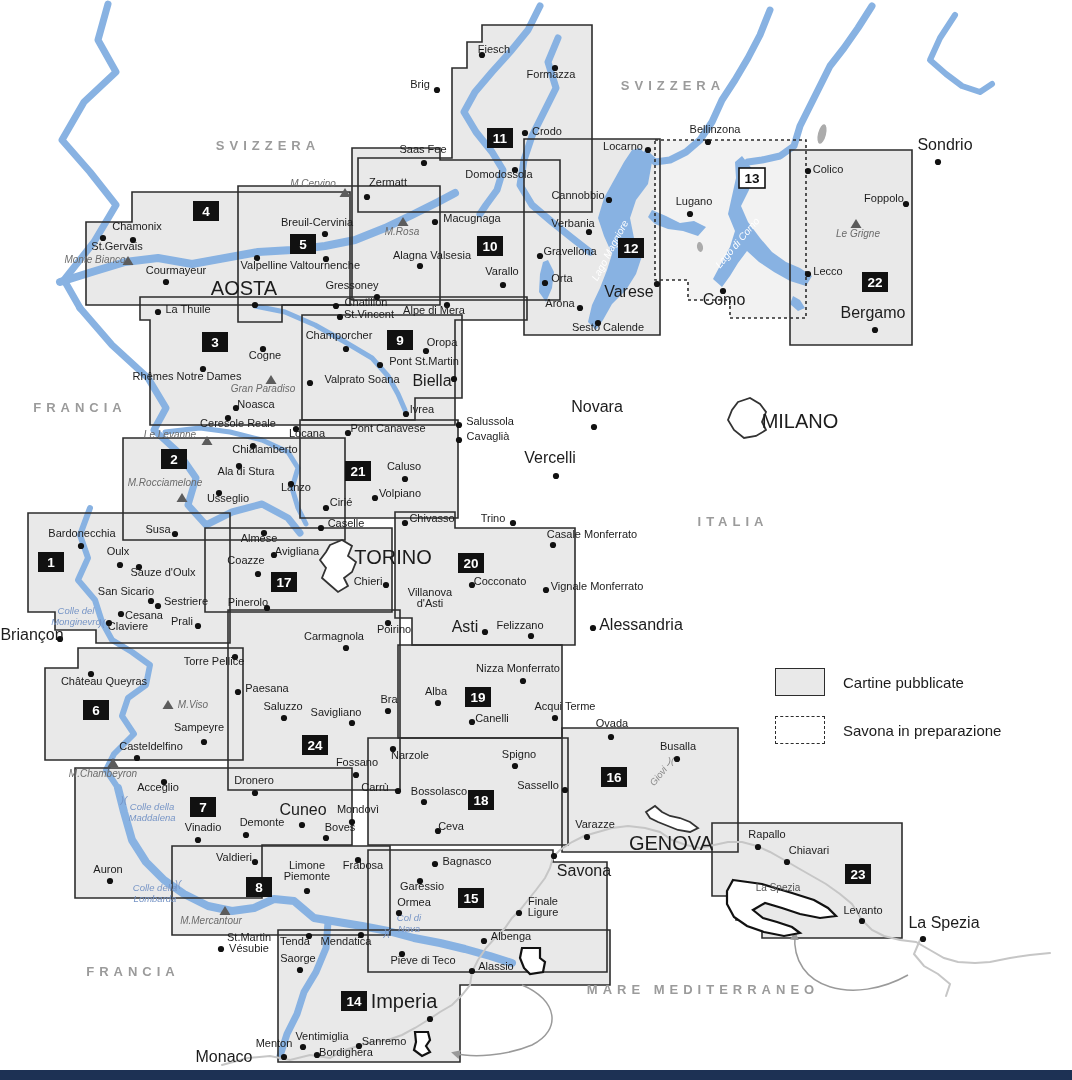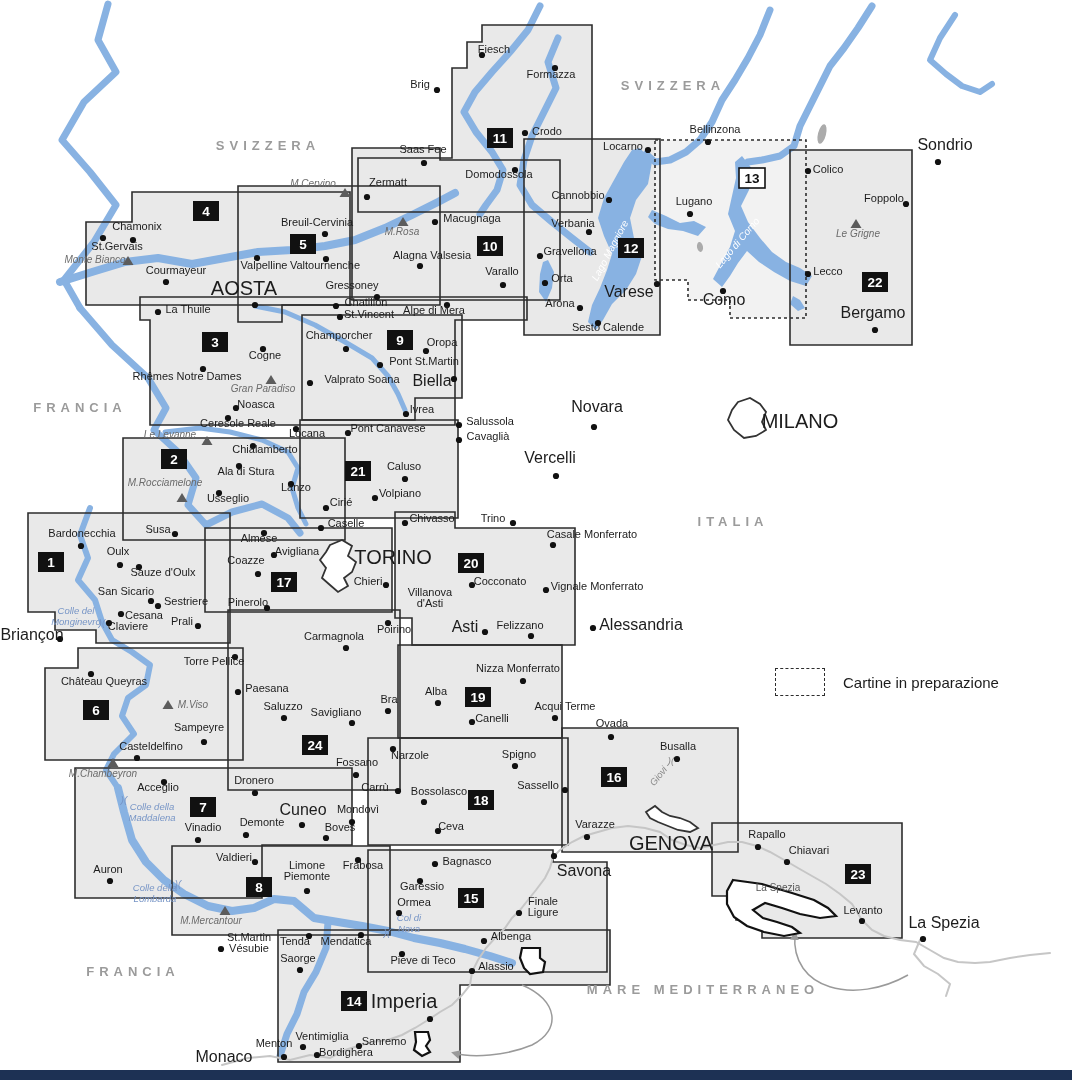--- a/index.html
+++ b/index.html
@@ -498,19 +498,23 @@
         <text x="875" y="286.5" text-anchor="middle" class="sheet-num-text"><tspan x="875" dy="0">22</tspan></text>
         <rect x="845" y="864" width="26" height="20" fill="#111111" stroke="none" stroke-width="1.6"></rect>
         <text x="858" y="878.5" text-anchor="middle" class="sheet-num-text"><tspan x="858" dy="0">23</tspan></text>
         <rect x="302" y="735" width="26" height="20" fill="#111111" stroke="none" stroke-width="1.6"></rect>
         <text x="315" y="749.5" text-anchor="middle" class="sheet-num-text"><tspan x="315" dy="0">24</tspan></text>
       </g>
   </svg>
 
   <div id="legend">
     <div class="legend-row">
+      <div class="legend-swatch published"></div>
+      <span class="legend-label">Cartine pubblicate</span>
+    </div>
+    <div class="legend-row">
       <div class="legend-swatch preparation"></div>
-      <span class="legend-label">Cartine in preparazione</span>
+      <span class="legend-label">Savona in preparazione</span>
     </div>
   </div>
 
   <div id="bottom-bar"></div>
 </div>
 
 </body></html>

